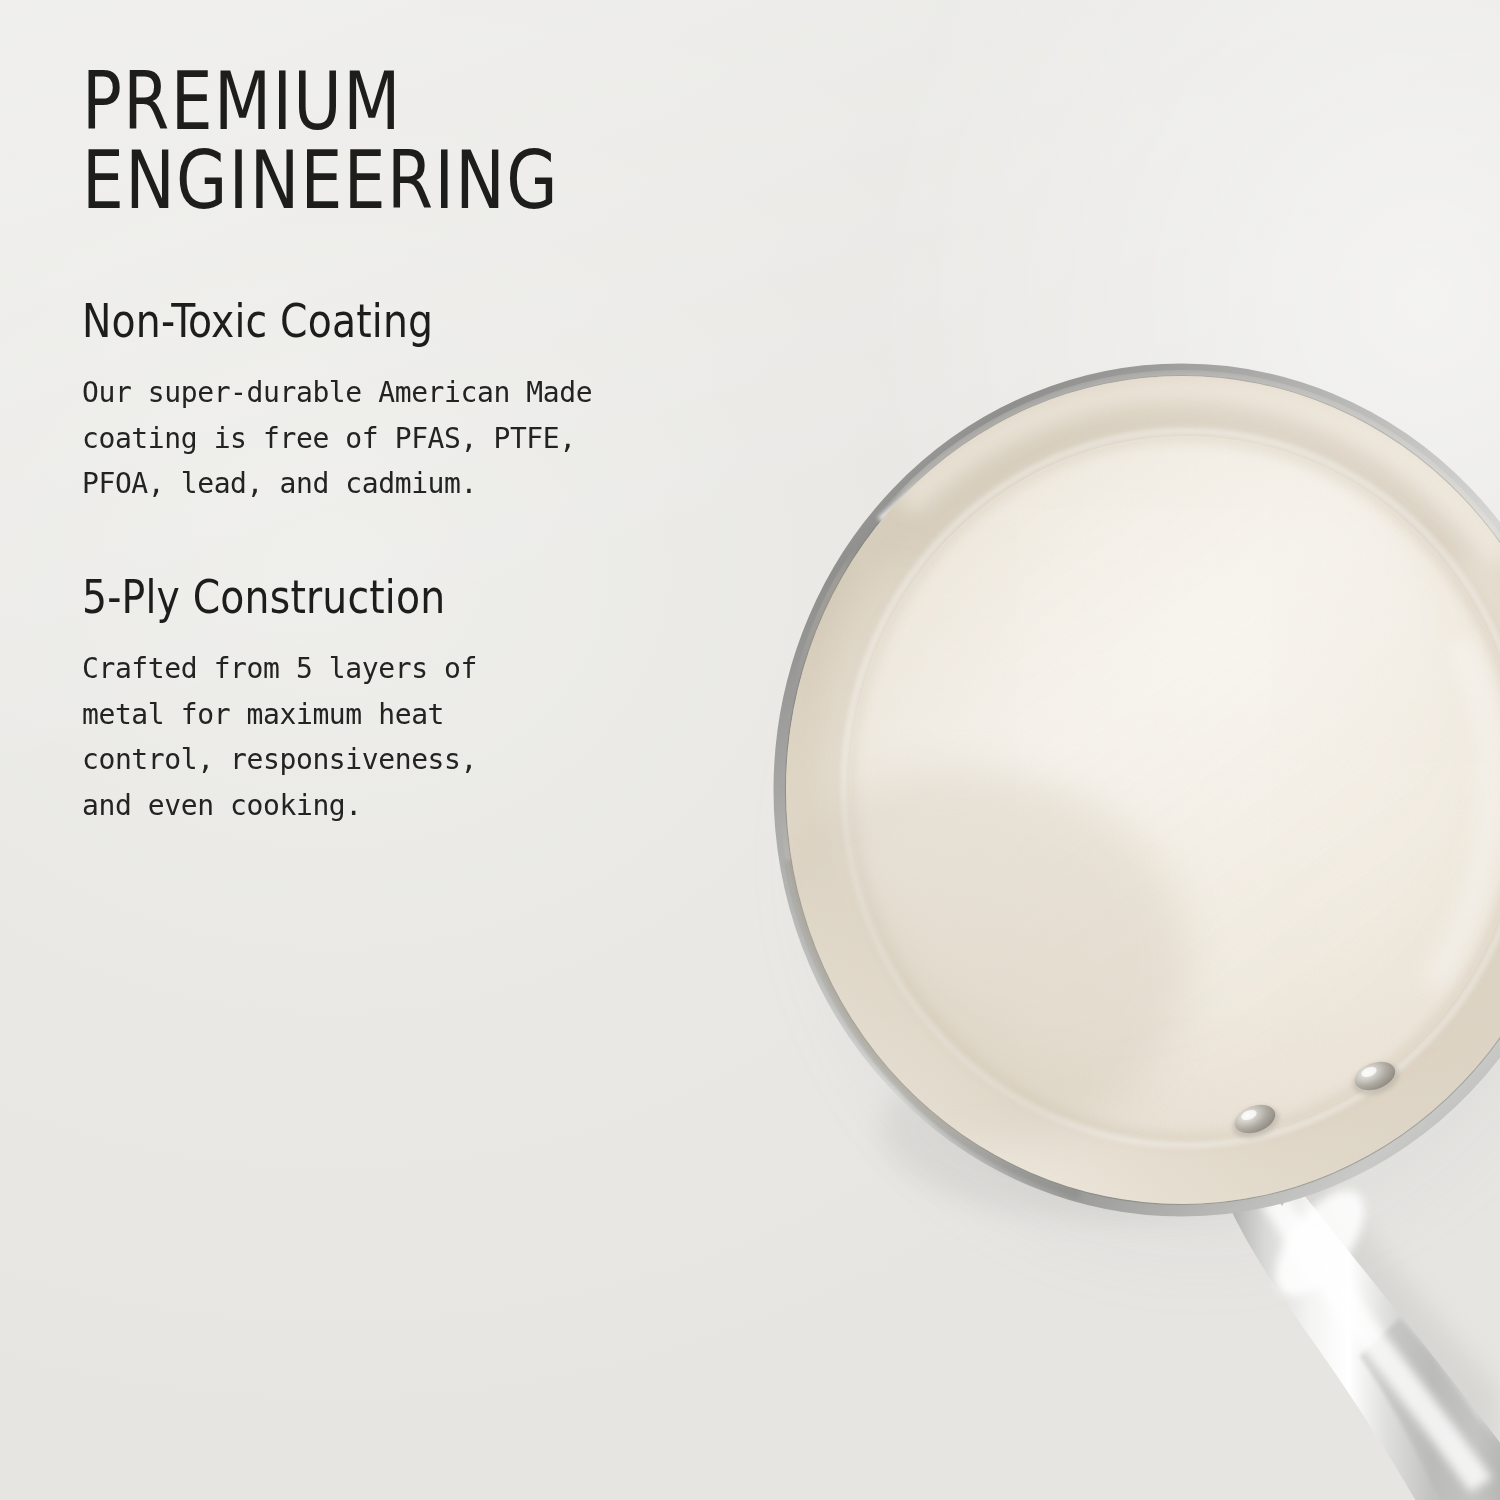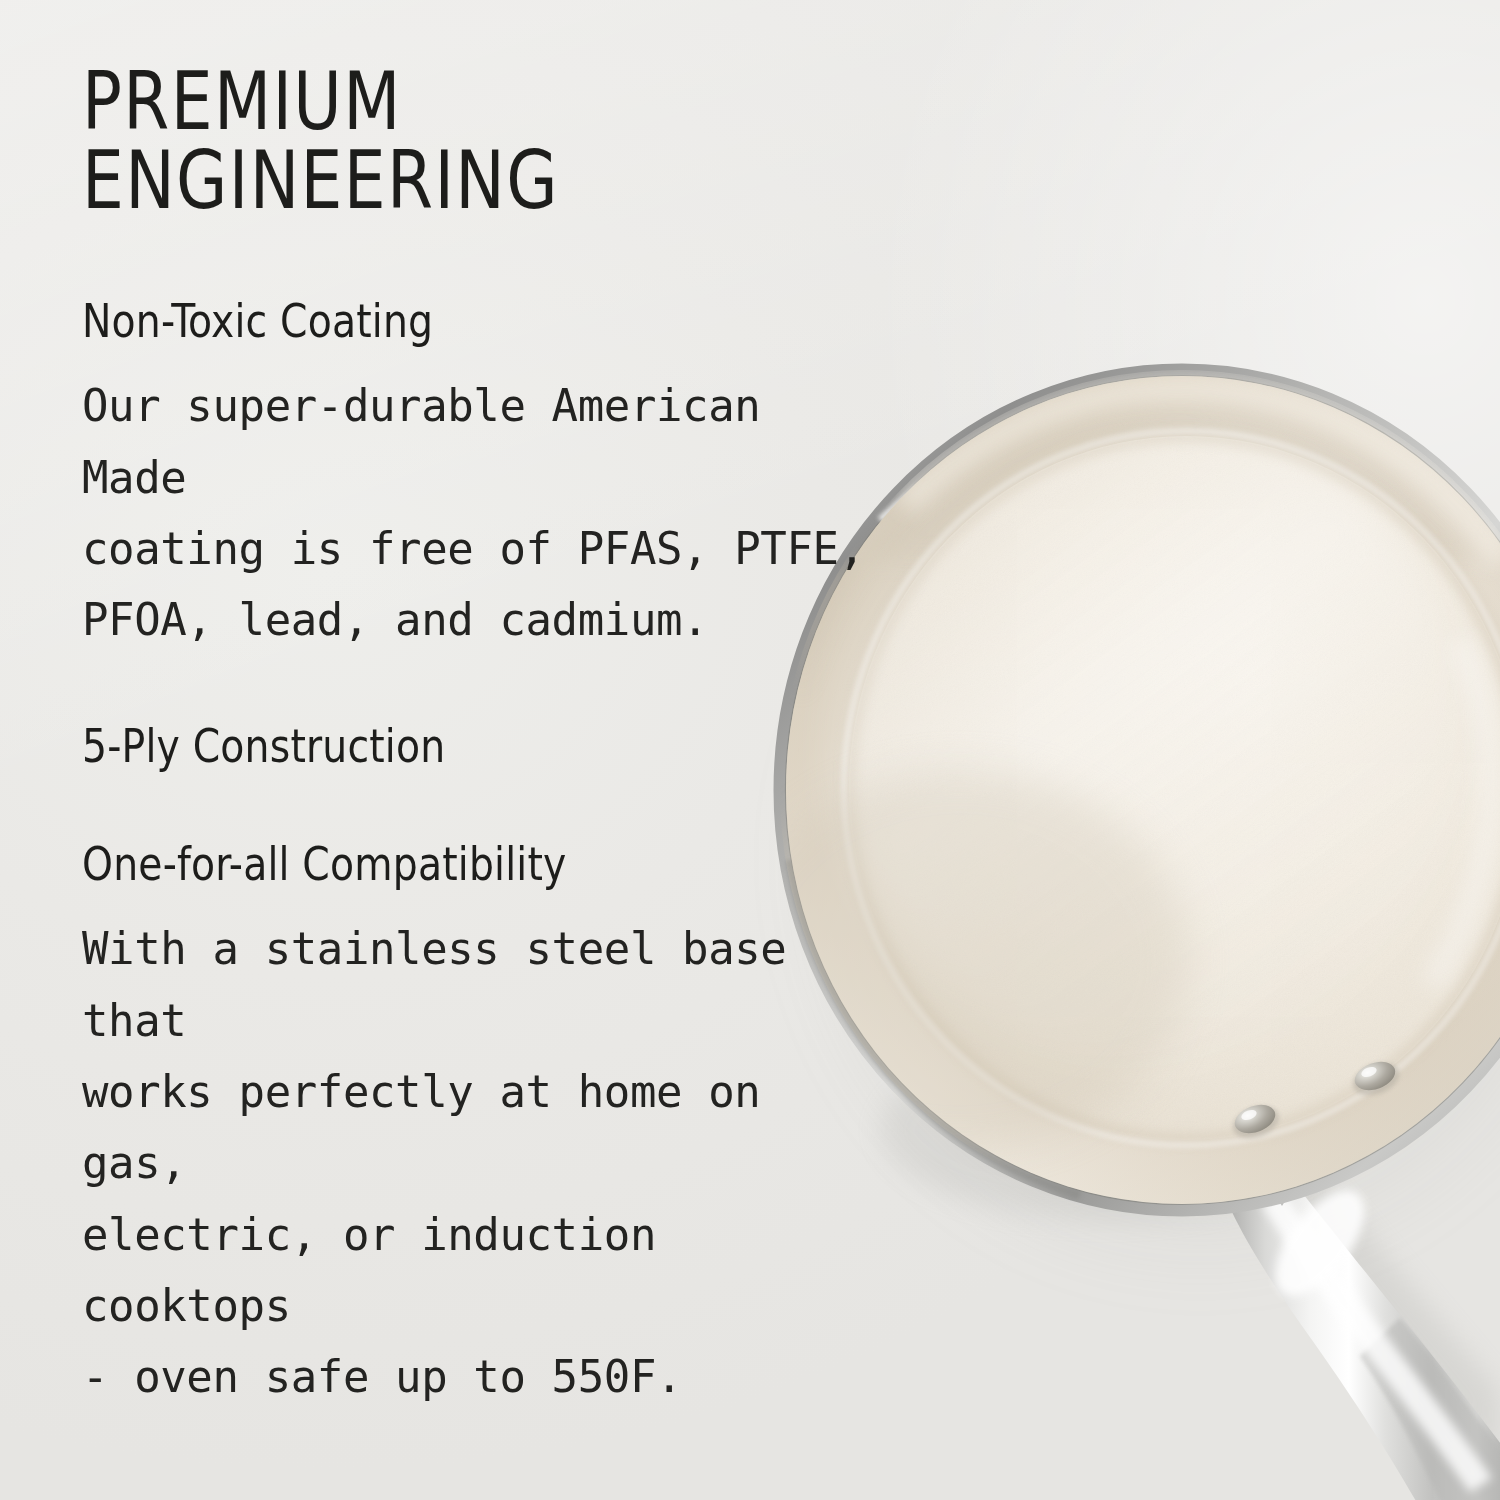--- a/index.html
+++ b/index.html
@@ -57,21 +57,21 @@
     color:#1d1d1b;
     letter-spacing:0.2px;
     transform:scaleX(0.95);
     transform-origin:left center;
     margin-bottom:22px;
     white-space:nowrap;
   }
 
   .feature-body {
     font-family:"DejaVu Sans Mono","Liberation Mono", monospace;
-    font-size:44px;
+    font-size:28px;
     line-height:1.62;
     font-weight:400;
     color:#232321;
     letter-spacing:-0.4px;
     white-space:pre-line;
   }
 
   
   #pan-figure {
     position:absolute;
@@ -293,23 +293,20 @@
 
   <section class="feature">
     <h2 class="feature-title">Non-Toxic Coating</h2>
     <p class="feature-body">Our super-durable American Made
 coating is free of PFAS, PTFE,
 PFOA, lead, and cadmium.</p>
   </section>
 
   <section class="feature">
     <h2 class="feature-title">5-Ply Construction</h2>
+    <p class="feature-body">Crafted from 5 layers of
+metal for maximum heat
+control, responsiveness,
+and even cooking.</p>
   </section>
 
-  <section class="feature">
-    <h2 class="feature-title">One-for-all Compatibility</h2>
-    <p class="feature-body">With a stainless steel base that
-works perfectly at home on gas,
-electric, or induction cooktops
-- oven safe up to 550F.</p>
-  </section>
 
 </div>
 
 </body></html>

